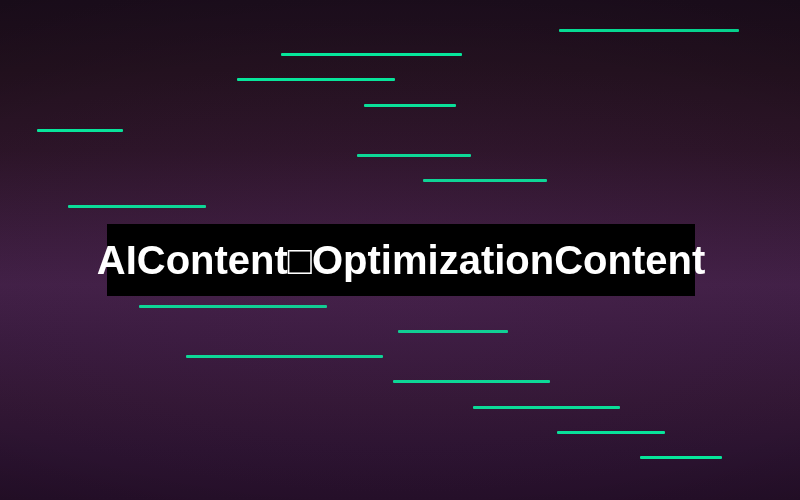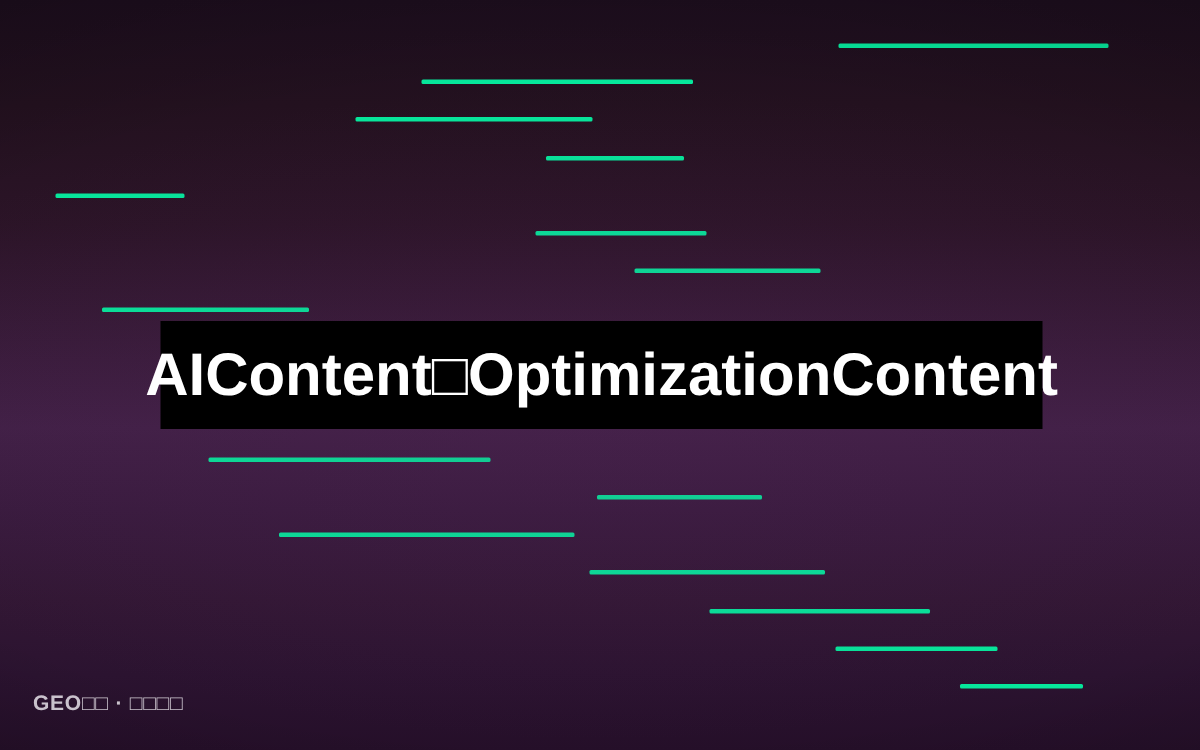--- a/index.html
+++ b/index.html
@@ -43,21 +43,21 @@
   .deco-line {
     position: absolute;
     height: 3px;
     border-radius: 1px;
     background: #06e89c;
   }
 
   #title-banner {
     position: absolute;
     left: 107px;
-    top: 214px;
+    top: 224px;
     width: 588px;
     height: 72px;
     background: #000000;
     display: flex;
     align-items: center;
     justify-content: center;
     z-index: 5;
   }
   #title-text {
     color: #ffffff;
@@ -102,15 +102,14 @@
       <div class="deco-line" style="left: 393px; top: 380px; width: 157px; height: 3px; background: rgb(6, 232, 156);"></div>
       <div class="deco-line" style="left: 473px; top: 406px; width: 147px; height: 3px; background: rgb(6, 232, 156);"></div>
       <div class="deco-line" style="left: 557px; top: 431px; width: 108px; height: 3px; background: rgb(6, 232, 156);"></div>
       <div class="deco-line" style="left: 640px; top: 456px; width: 82px; height: 3px; background: rgb(6, 232, 156);"></div>
     </div>
 
   <div id="title-banner" style="background: rgb(0, 0, 0);">
     <span id="title-text" style="color: rgb(255, 255, 255);">AIContent□OptimizationContent</span>
   </div>
 
-  <div id="footer-brand" style="color: rgb(201, 194, 204);">GEO□□ · □□□□</div>
 
 </div>
 
 </body></html>

